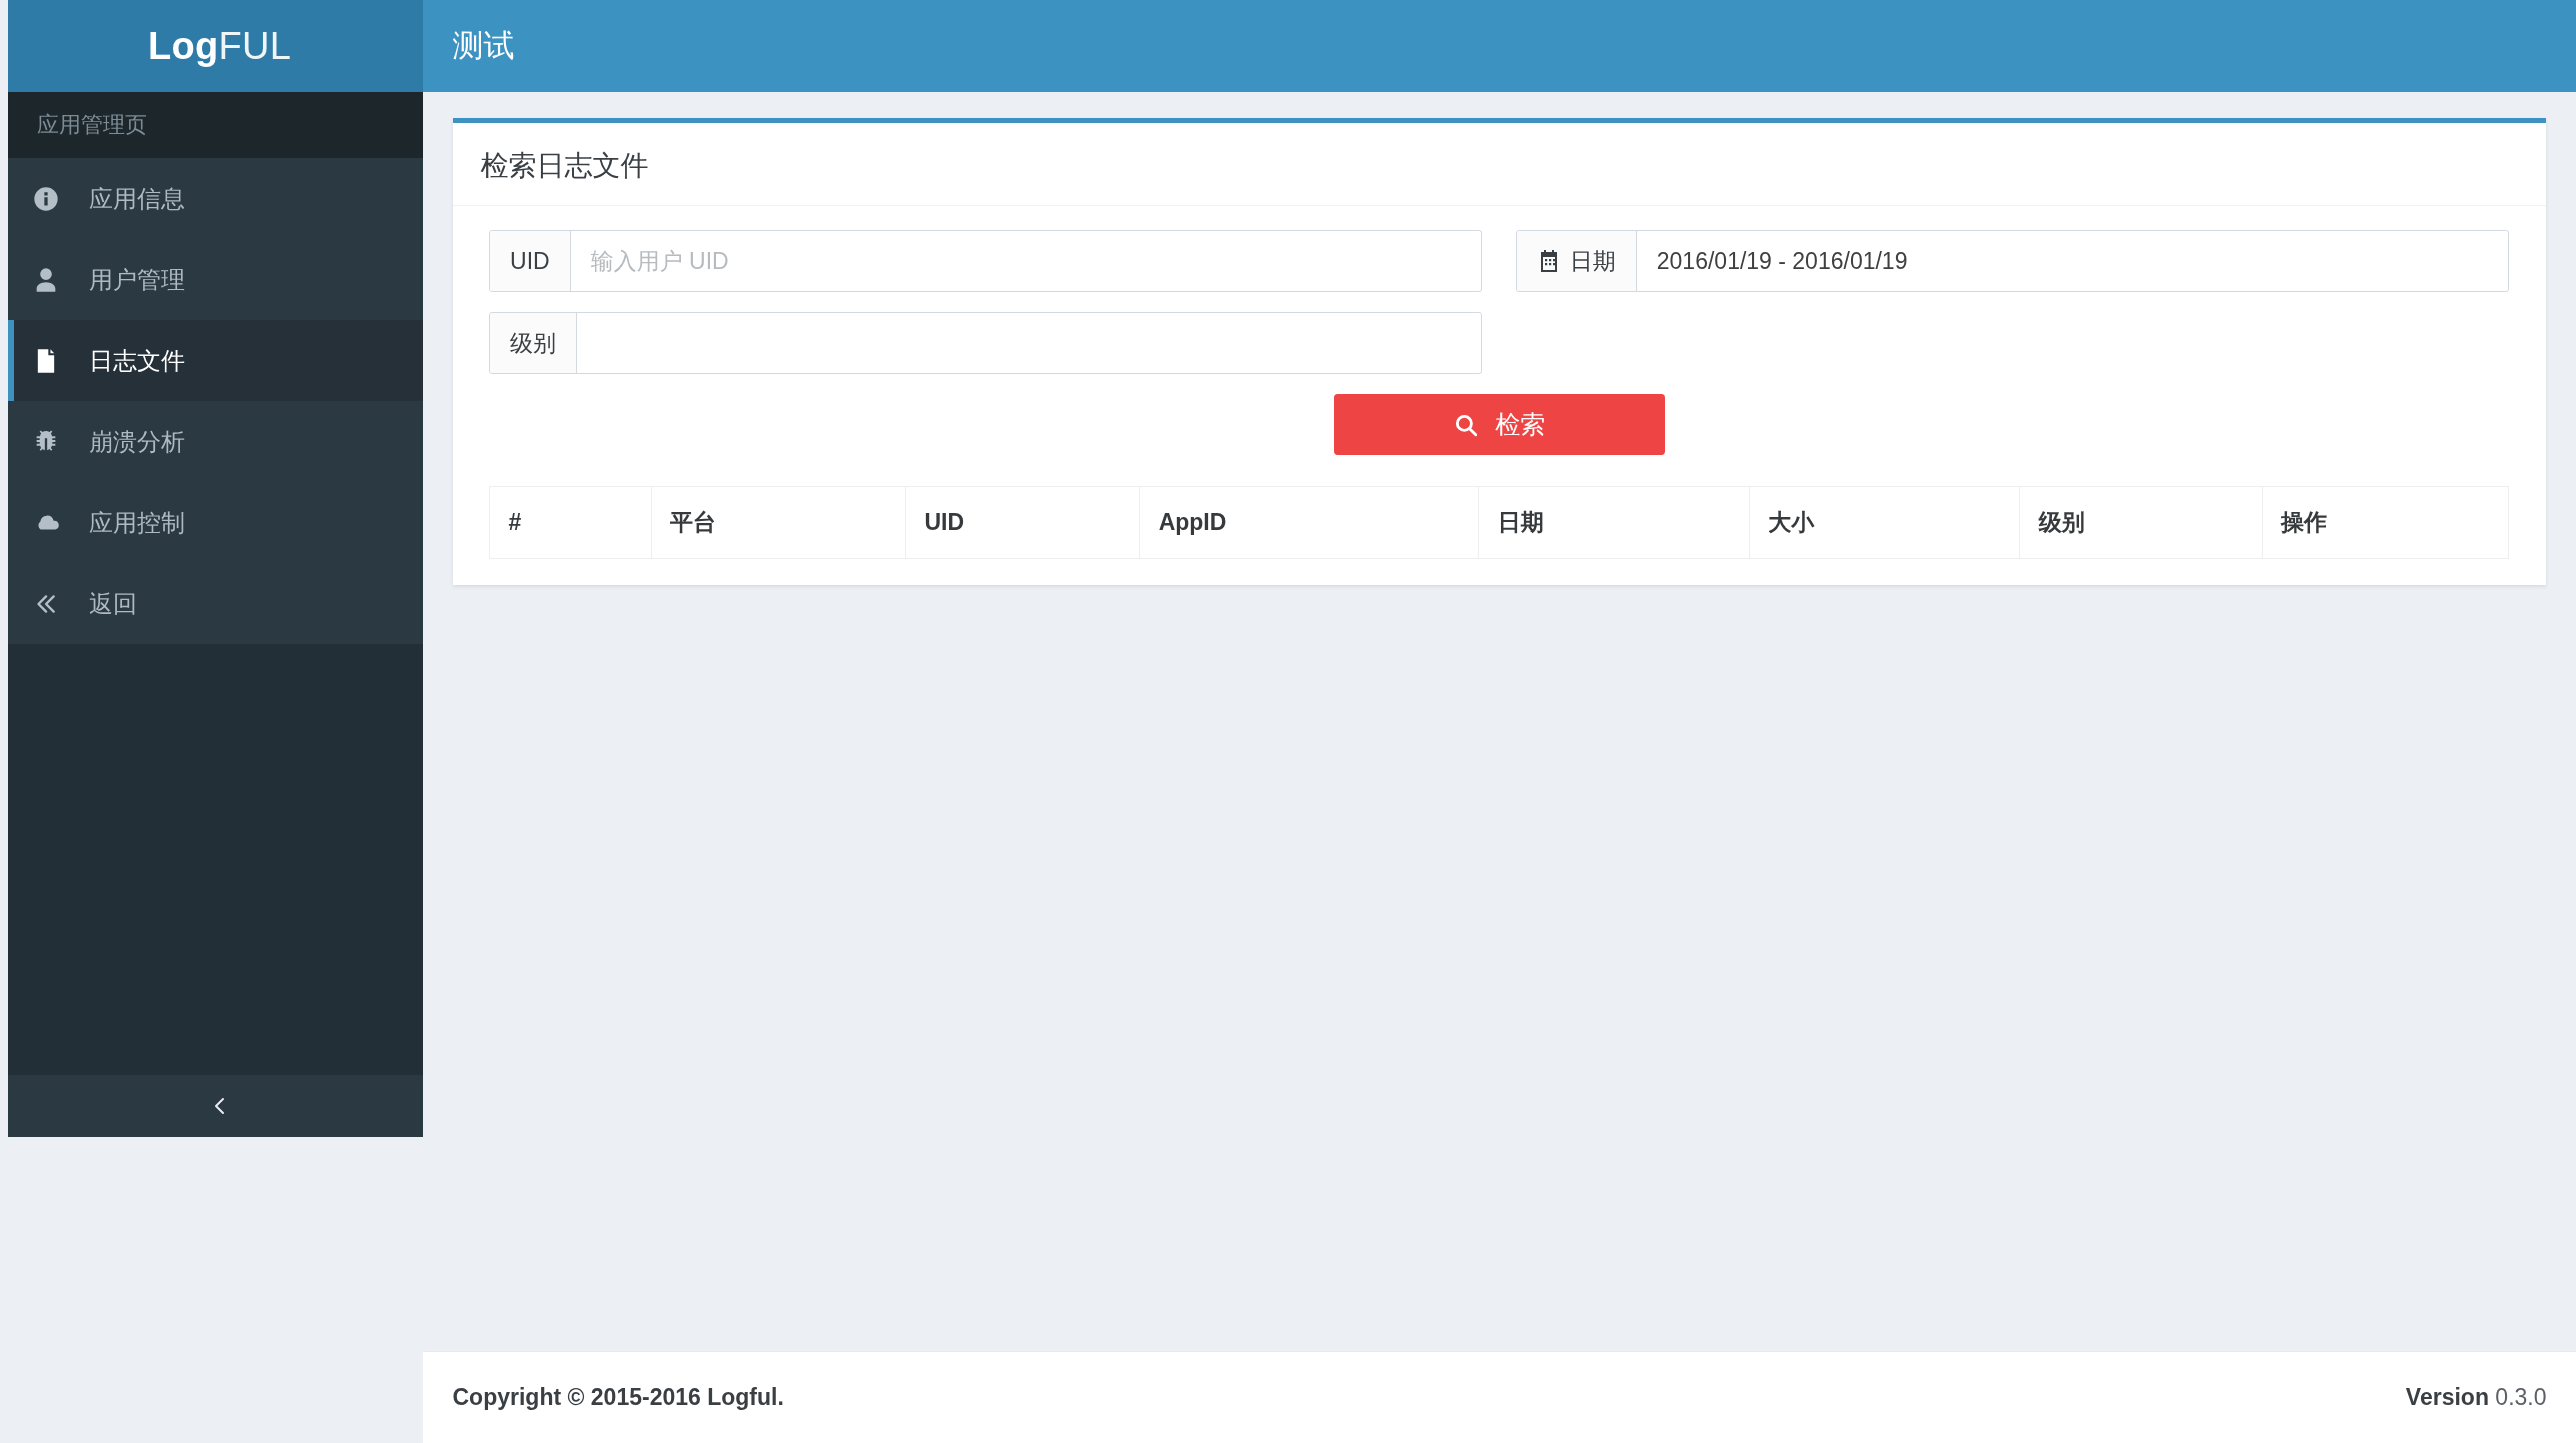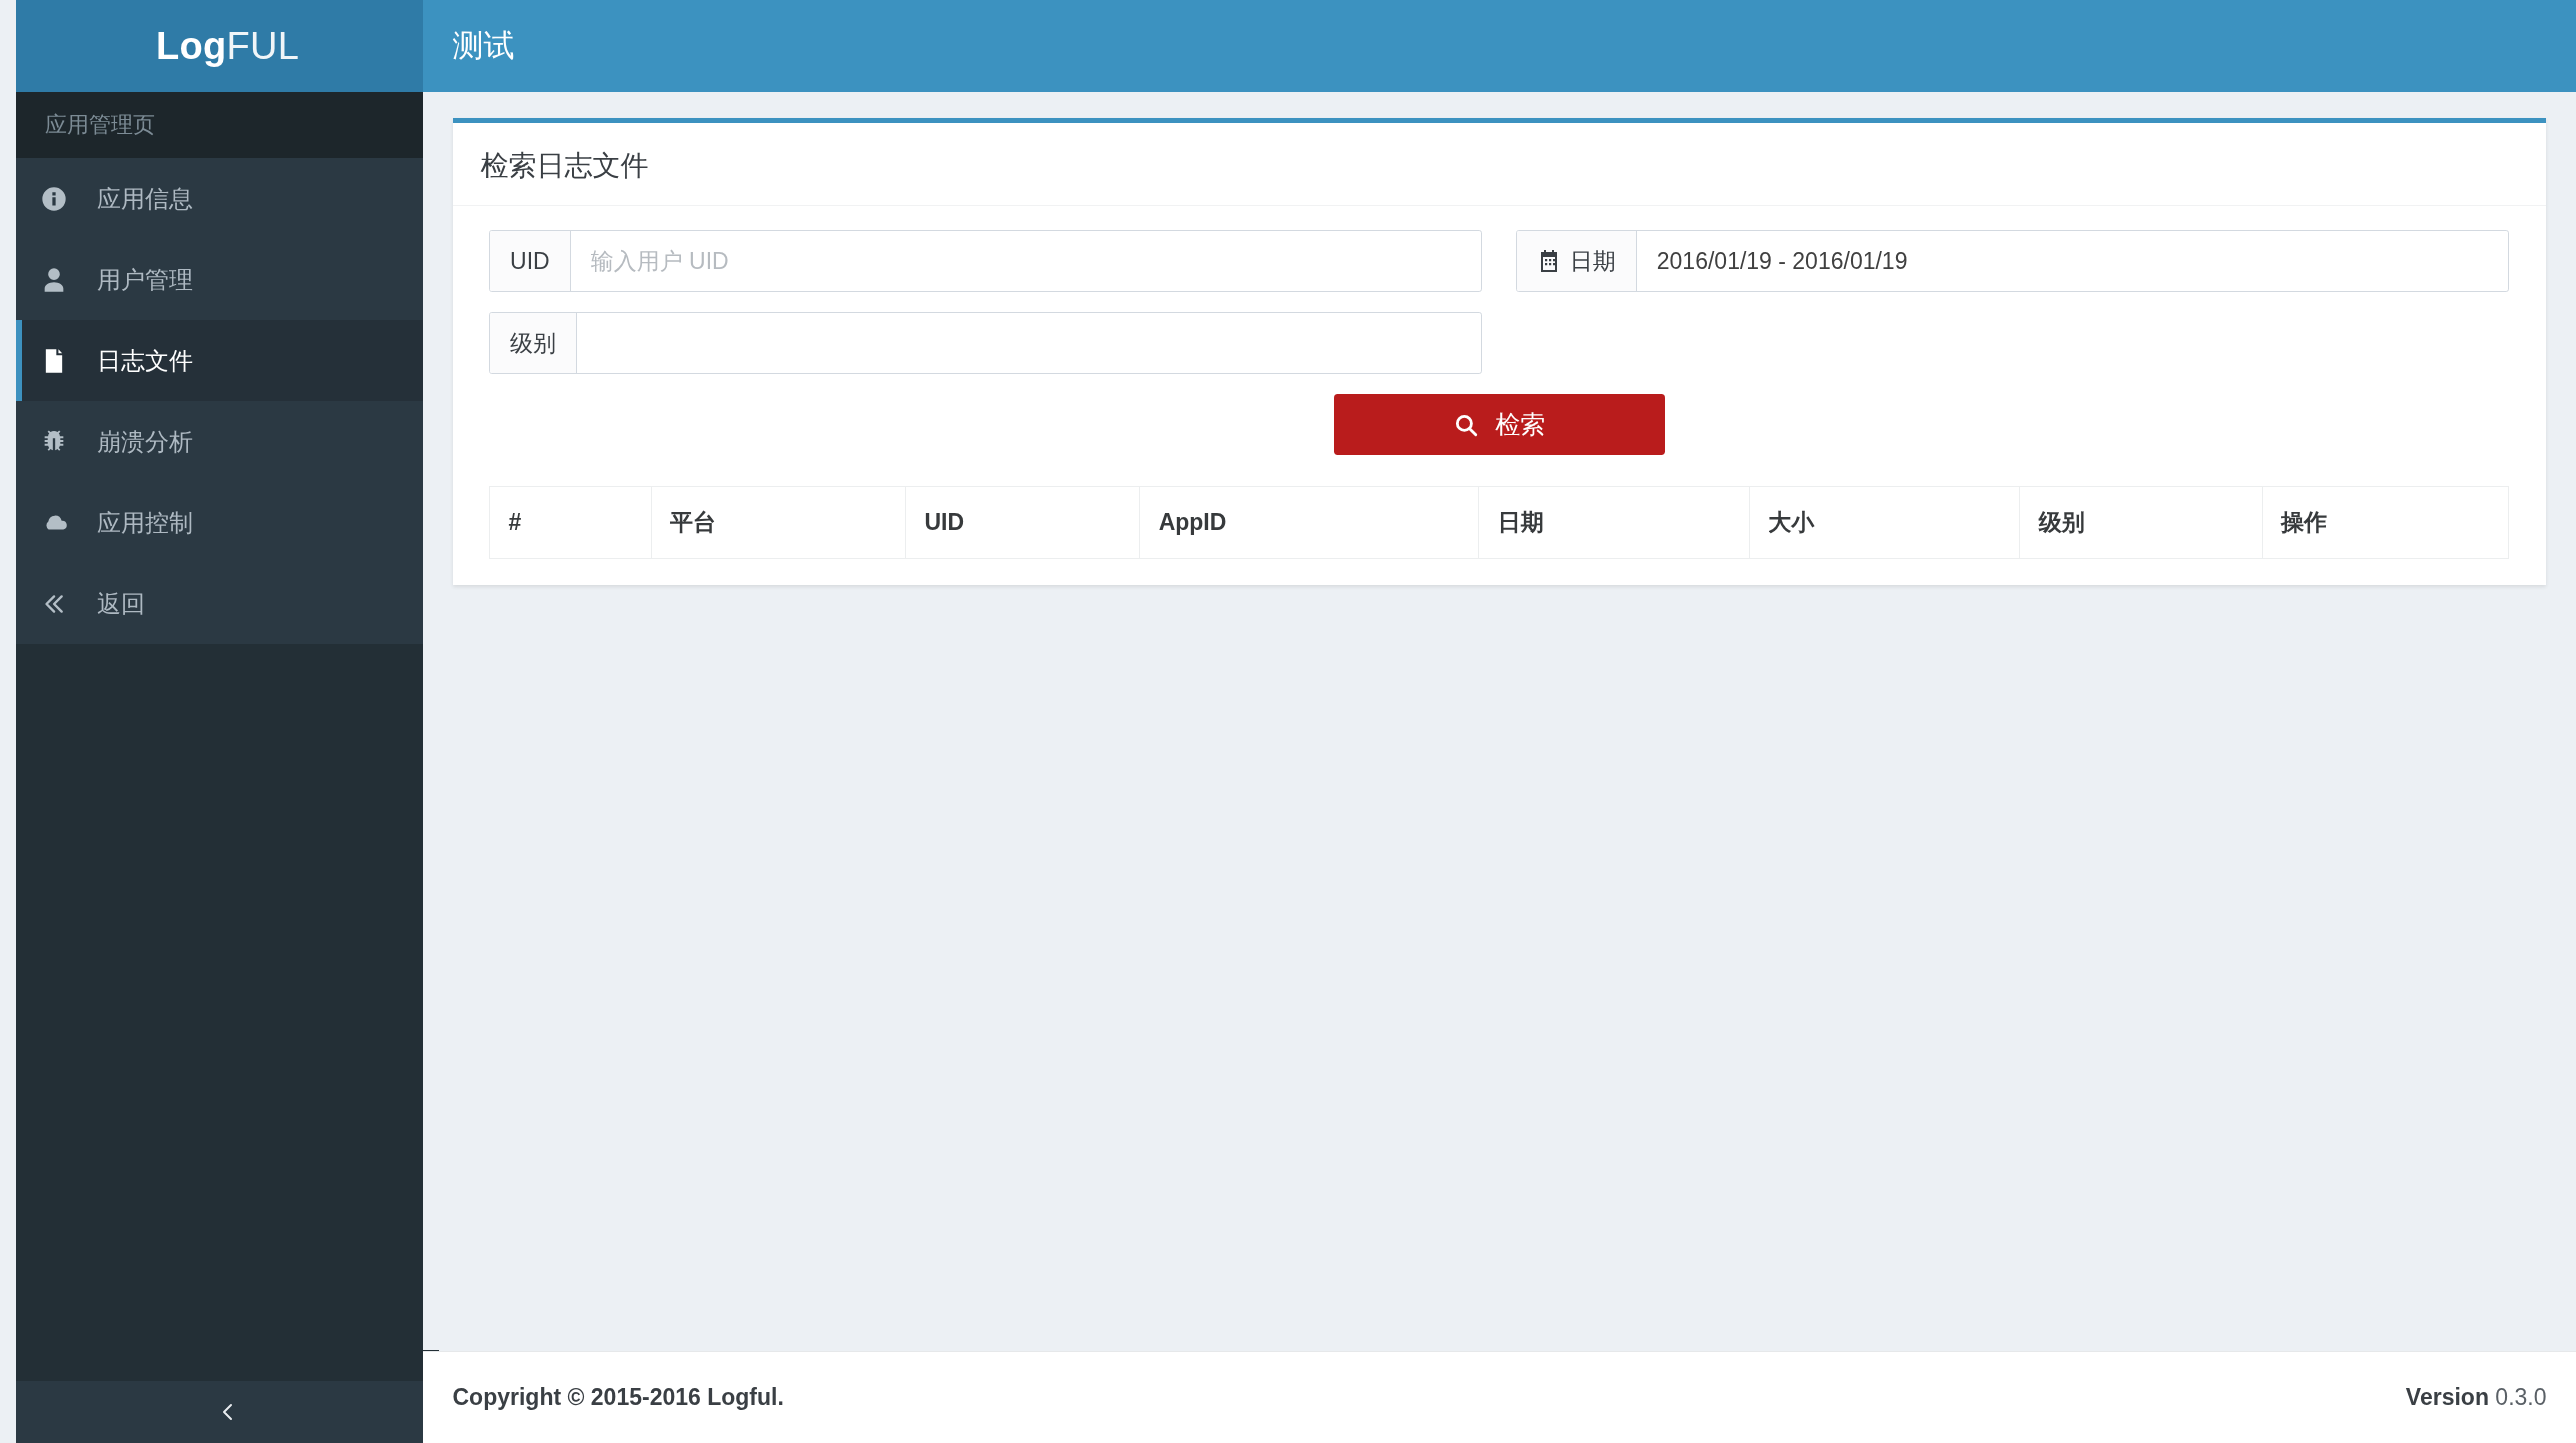--- a/index.html
+++ b/index.html
@@ -7,22 +7,22 @@
     width: 2576px; height: 1443px;
     font-family: "Liberation Sans", "DejaVu Sans", sans-serif;
     background: #ecf0f4;
     overflow: hidden;
   }
 
   .app { position: relative; width: 2576px; height: 1443px; }
 
   
   .sidebar {
-    position: absolute; top: 0; left: 16px;
-    width: 423px; height: 1443px;
+    position: absolute; top: 0; left: 8px;
+    width: 423px; height: 1137px;
     background: #232f36;
   }
   .brand {
     height: 92px;
     background: #2f7ba7;
     display: flex; align-items: center; justify-content: center;
   }
   .brand-text { font-size: 38px; color: #ffffff; letter-spacing: 0.3px; }
   .brand-text .b { font-weight: bold; }
   .brand-text .l { font-weight: 300; opacity: .93; }
@@ -146,21 +146,21 @@
     position: absolute; right: 20px; top: 50%;
     transform: translateY(-50%);
     width: 0; height: 0;
     border-left: 9.2px solid transparent;
     border-right: 9.2px solid transparent;
     border-top: 10px solid #7f868d;
   }
 
   .btn-row { display: flex; justify-content: center; margin: 5.5px 0 31px 0; }
   .btn-search {
-    background: #b91c1c;
+    background: #ef4444;
     color: #ffffff;
     border: none;
     border-radius: 3.7px;
     width: 331px; height: 61px;
     font-size: 25px;
     font-family: Liberation Mono, monospace;
     display: flex; align-items: center; justify-content: center;
     gap: 16.6px;
     cursor: pointer;
   }

